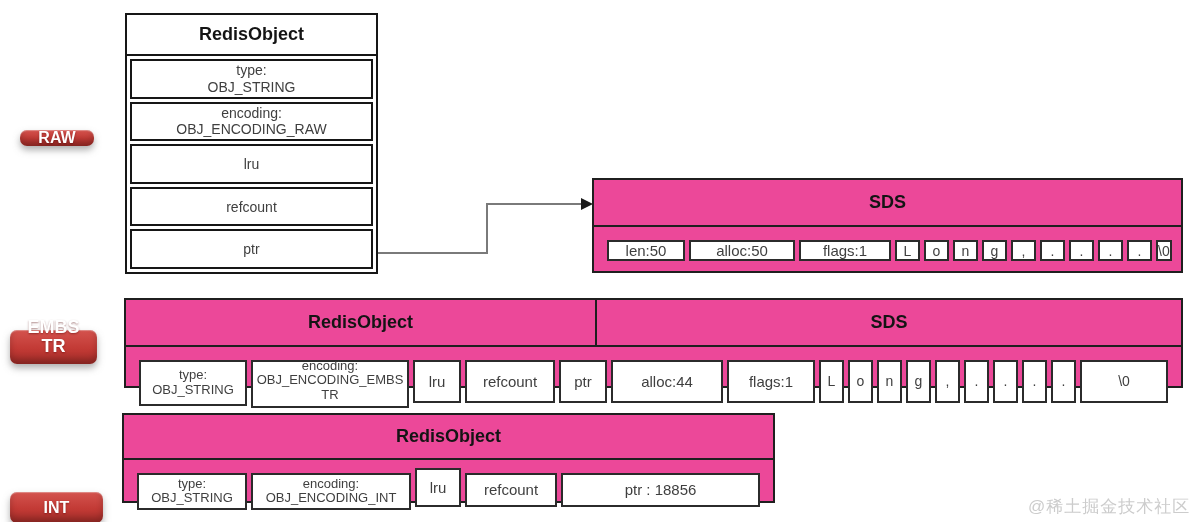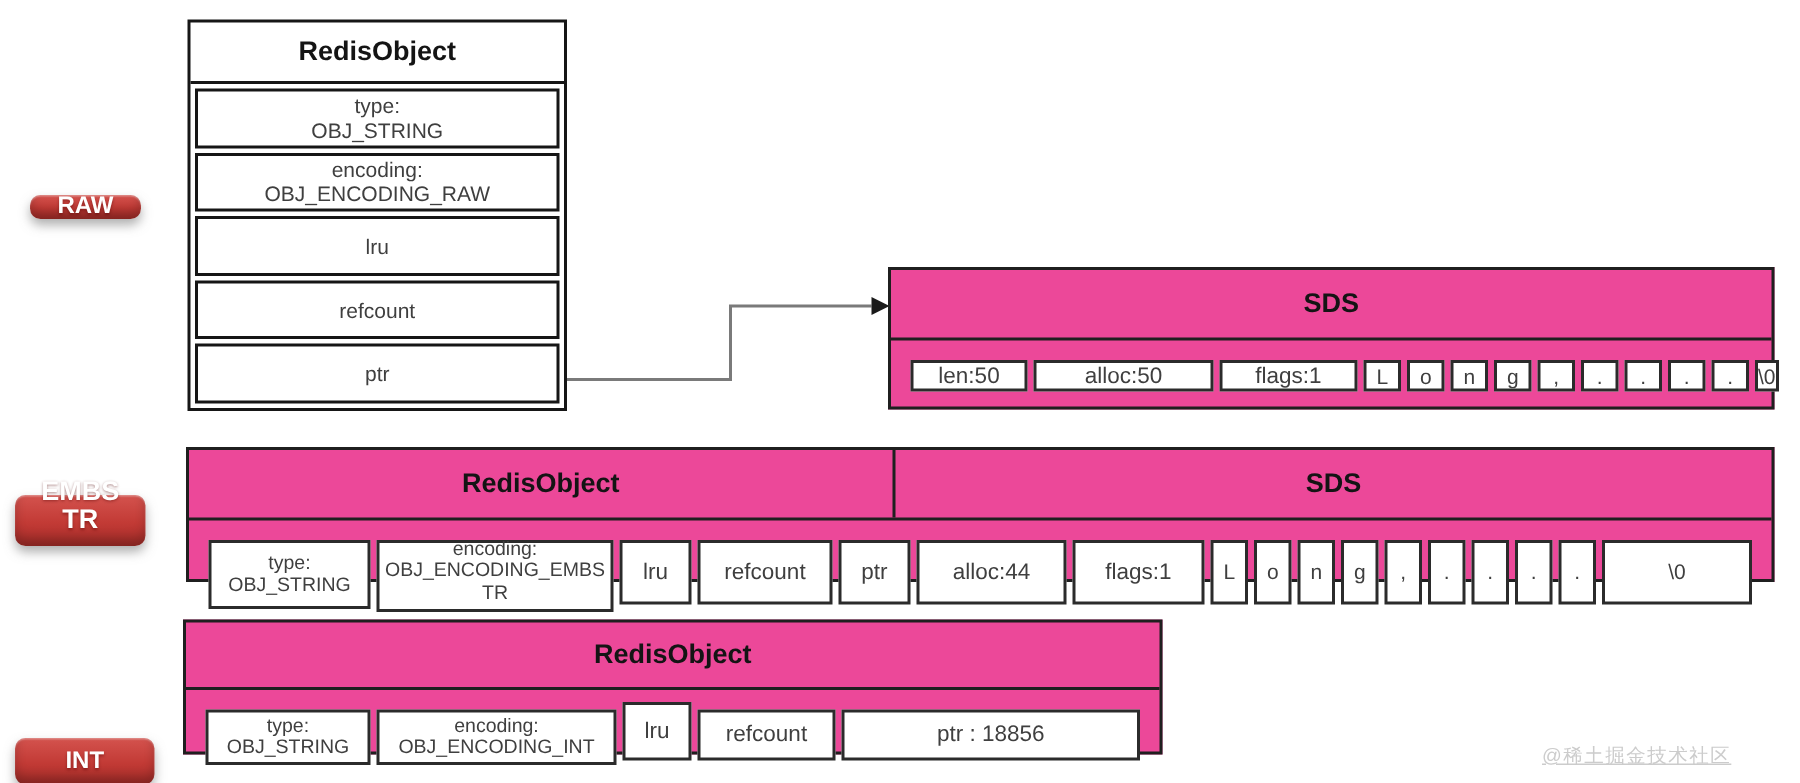--- a/index.html
+++ b/index.html
@@ -44,35 +44,35 @@
     color:#141414;box-sizing:border-box;}
   .hcell.split{width:471px;flex:none;border-right:2px solid #1f1f1f;}
   .hcell.grow{flex:1;}
   .cells{flex:1;display:flex;gap:4px;padding:13px;align-items:stretch;}
   .cell{border:2px solid #2b2b2b;background:#fff;display:flex;align-items:center;justify-content:center;
     font-size:15px;text-align:center;box-sizing:border-box;flex:none;color:#3f3f3f;}
   .small{font-size:13px;line-height:1.15;}
   .chtxt{font-size:14px;}
 
   
-  .s-len{width:78px}.s-alloc{width:120px}.s-flags{width:92px}.s-ch{width:25px}.s-nul{flex:1;}
+  .s-len{width:78px}.s-alloc{width:106px}.s-flags{width:92px}.s-ch{width:25px}.s-nul{flex:1;}
   
   .e-type{width:108px}.e-enc{width:158px}.e-lru{width:48px}.e-ref{width:90px}.e-ptr{width:48px}
-  .e-len{width:78px}.e-alloc{width:100px}.e-flags{width:88px}.e-ch{width:25px}.e-nul{flex:1;}
+  .e-len{width:78px}.e-alloc{width:112px}.e-flags{width:88px}.e-ch{width:25px}.e-nul{flex:1;}
   
   .i-type{width:110px}.i-enc{width:160px}.i-lru{width:46px}.i-ref{width:92px}.i-ptr{flex:1;}
 
   
   .bulge-down{align-self:flex-start;height:calc(100% + 5px);position:relative;z-index:2;}
   .bulge-down-sm{align-self:flex-start;height:calc(100% + 3px);position:relative;z-index:2;}
   .bulge-up{align-self:flex-end;height:calc(100% + 5px);position:relative;z-index:2;}
   .overflow-txt{margin-top:-6px;}
 
-  .watermark{position:absolute;left:1028px;top:495px;font-size:13px;color:#cccccc;
-    letter-spacing:1px;white-space:nowrap;text-decoration:underline;}
+  .watermark{position:absolute;left:1028px;top:495px;font-size:17px;color:#cccccc;
+    letter-spacing:1px;white-space:nowrap;}
 </style>
 </head>
 <body>
 
 <div class="stage">
 
   <svg class="arrow-layer" width="1200" height="522" viewBox="0 0 1200 522">
     <path d="M378 253 H487 V204 H581" stroke="#7a7a7a" stroke-width="2" fill="none"></path>
     <path d="M581 198 L593 204 L581 210 Z" fill="#1a1a1a"></path>
   </svg>

